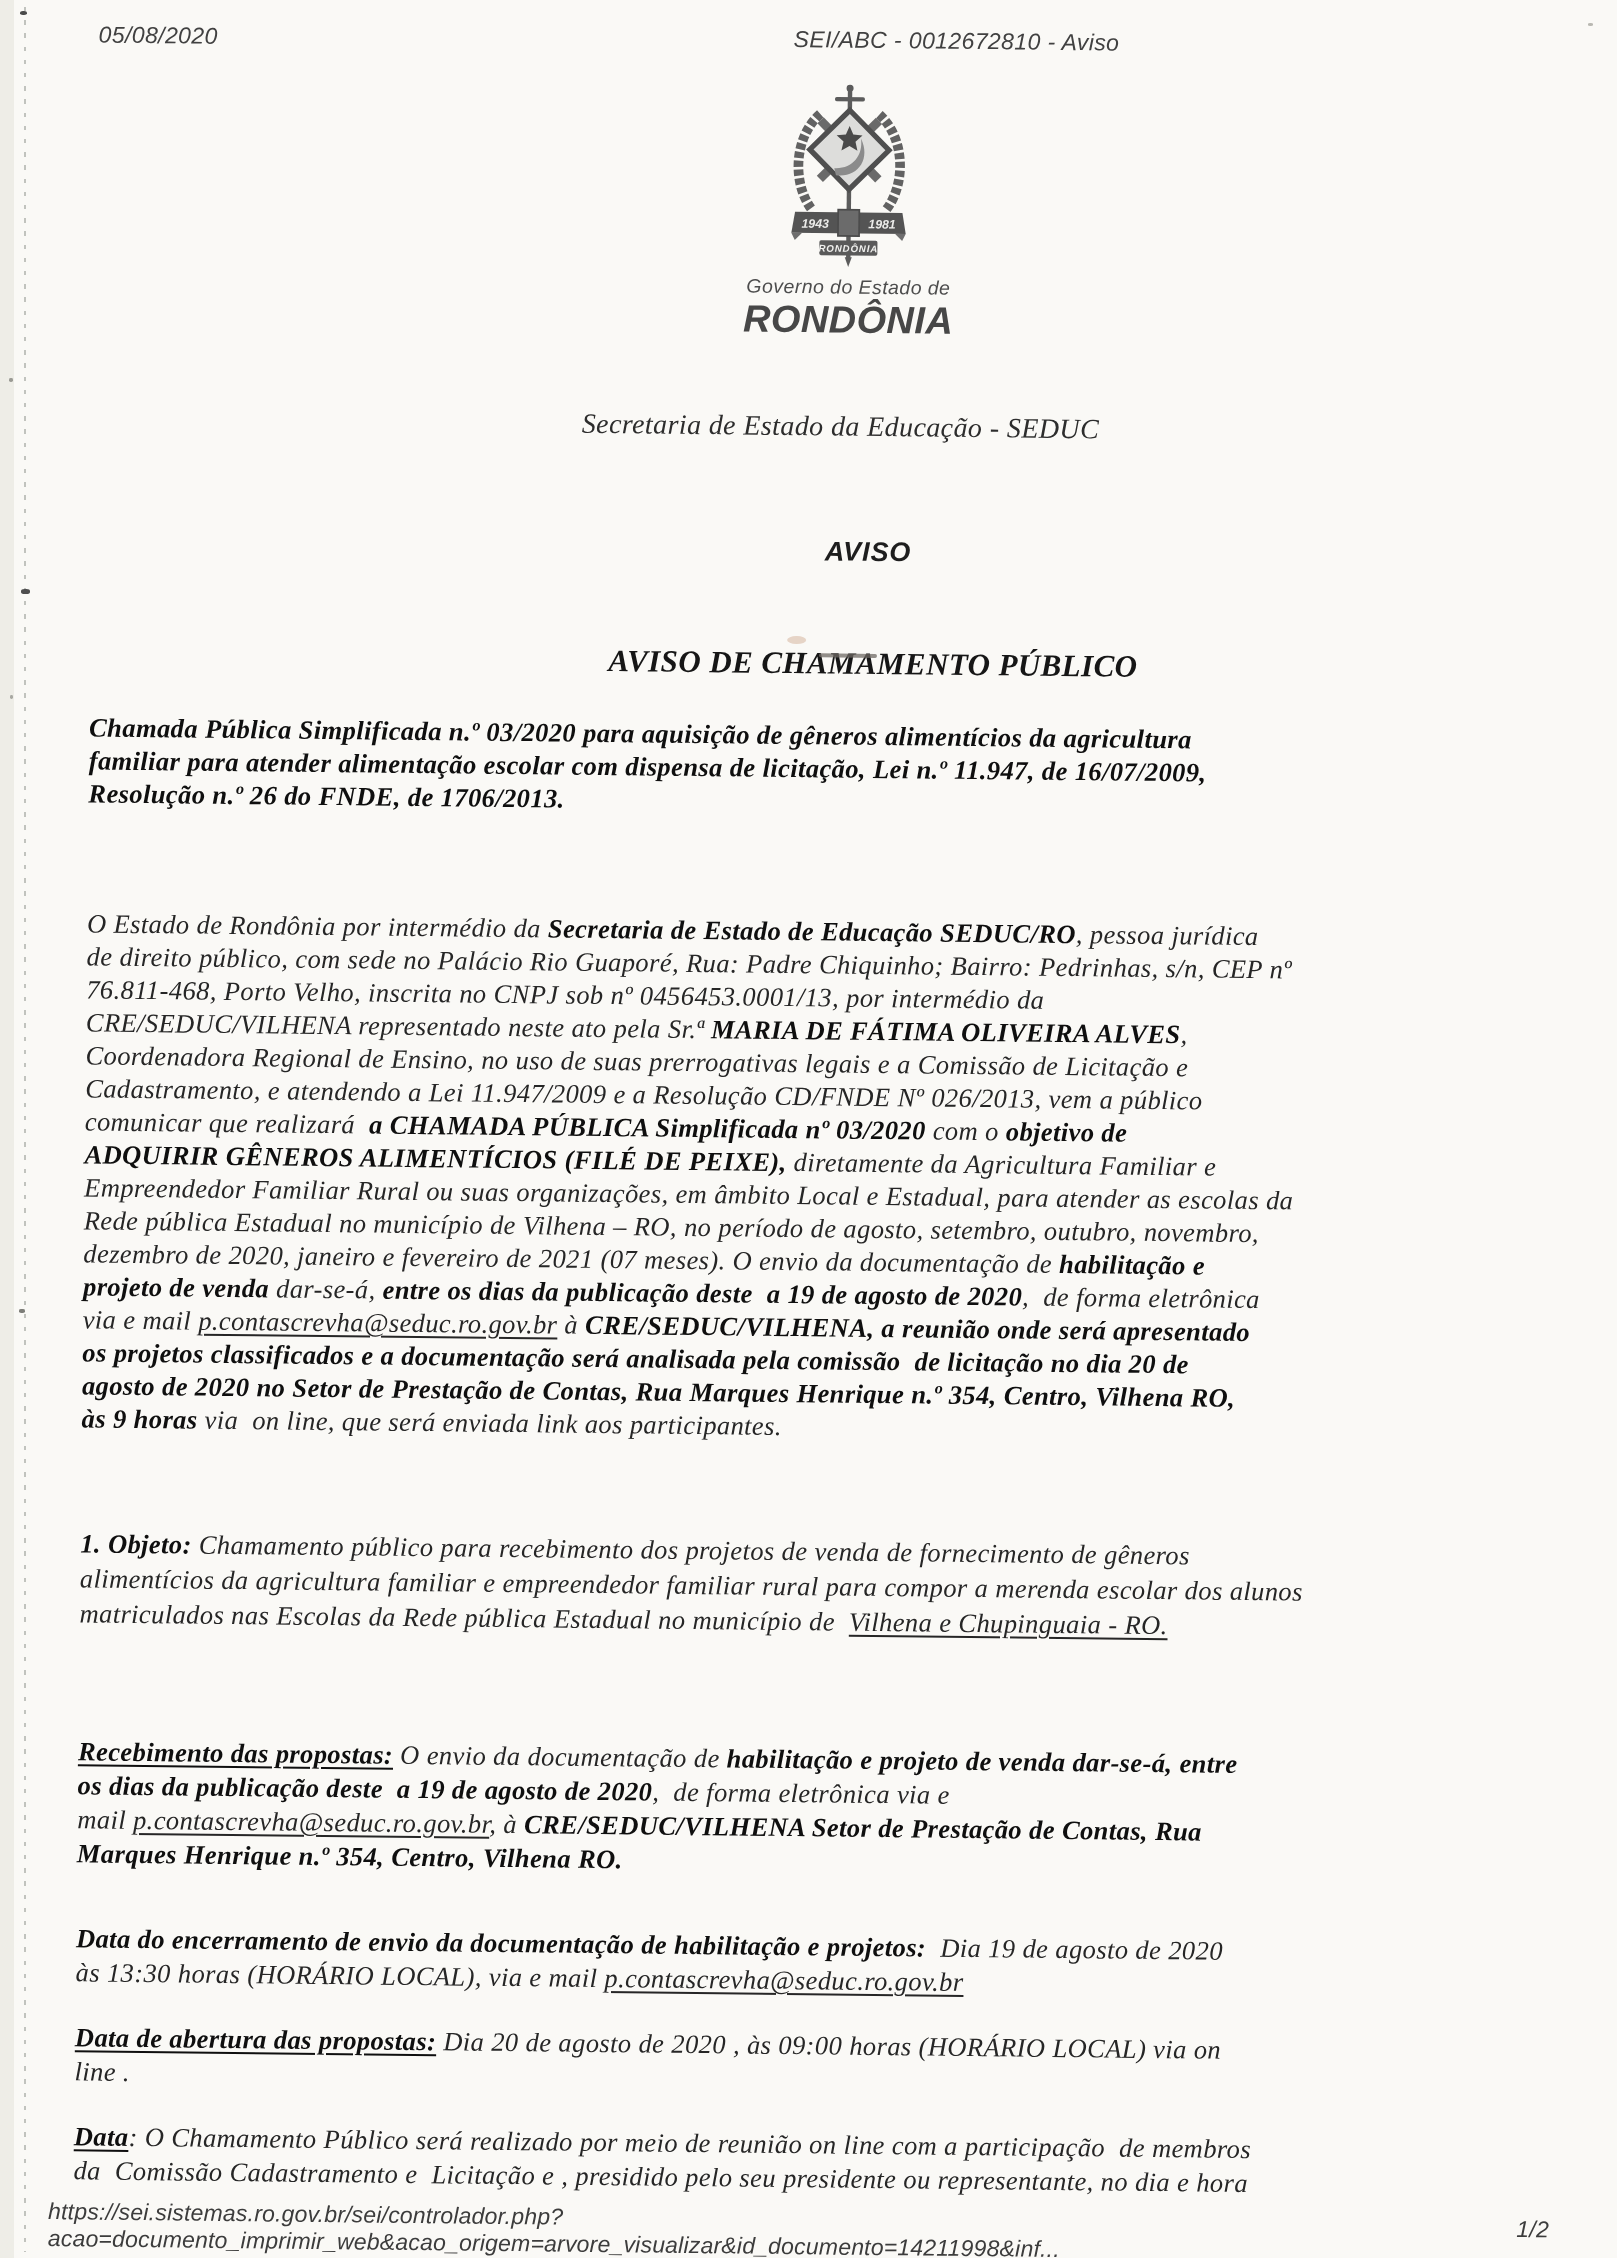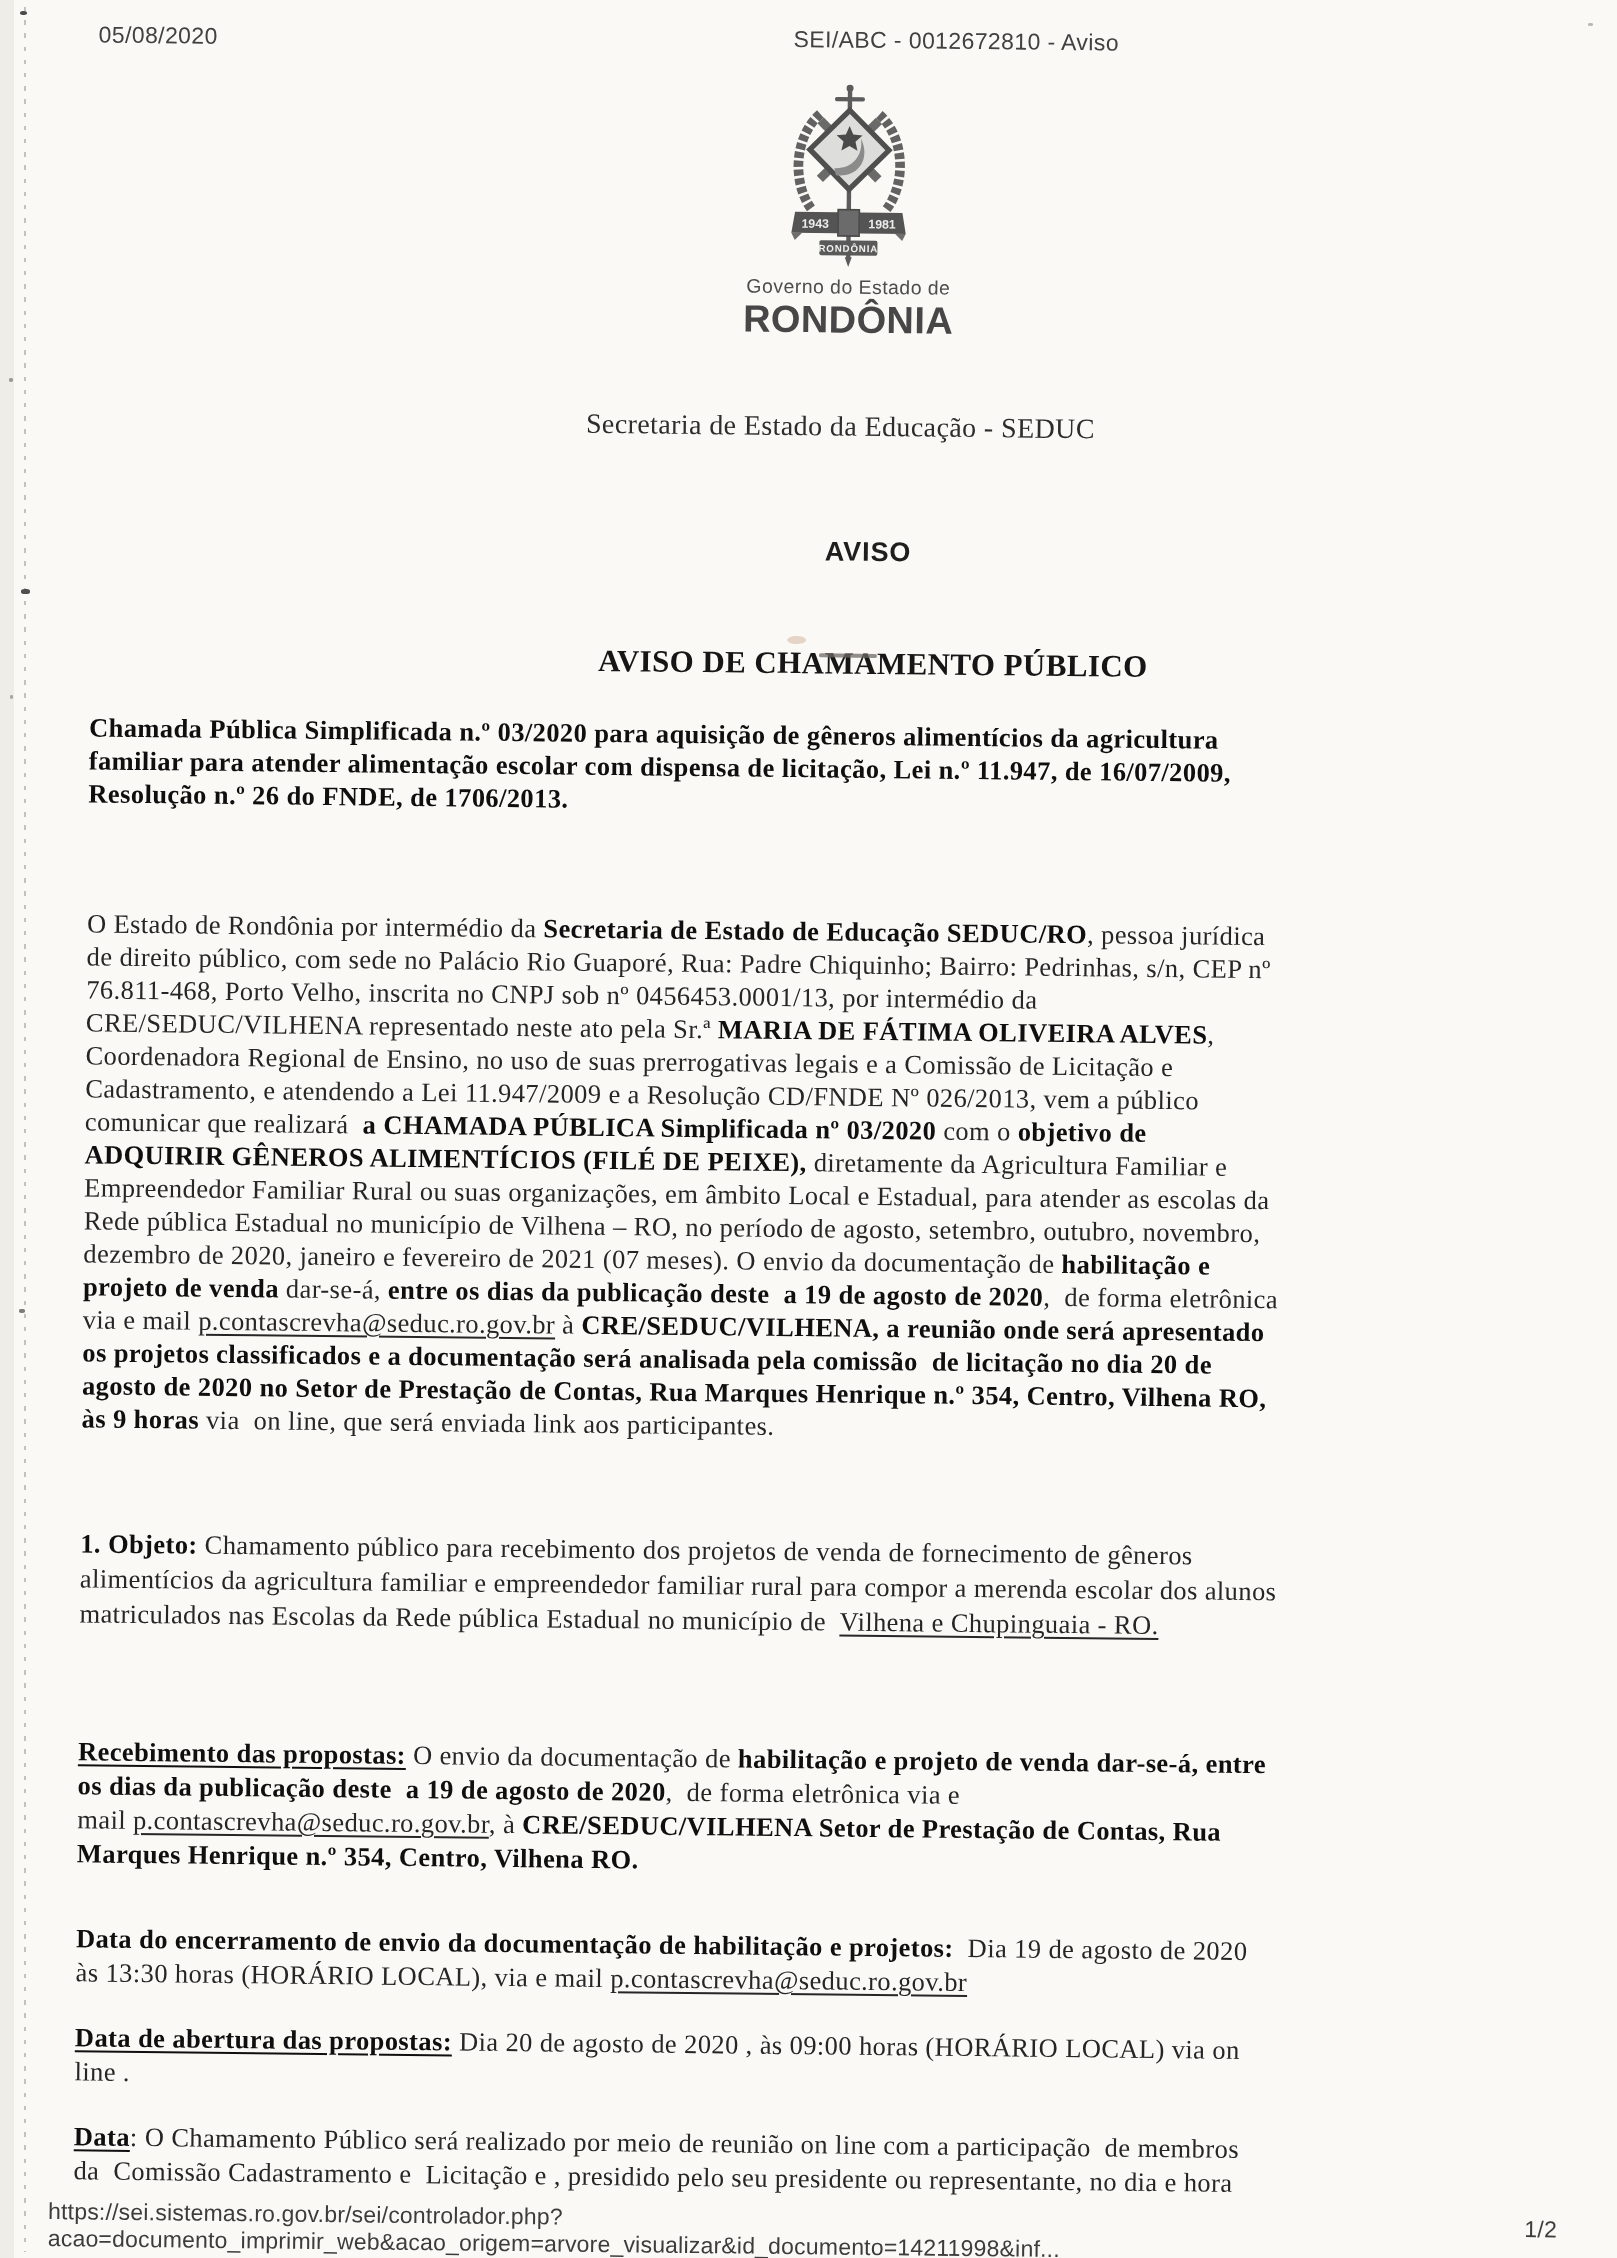--- a/index.html
+++ b/index.html
@@ -1,17 +1,17 @@
 <!DOCTYPE html>
 <html style="font-size:14px"><head>
 <meta charset="utf-8">
 <style>
   html,body{margin:0;padding:0;}
   body{background:#e9e8e2;font-family:"Liberation Serif","DejaVu Serif",serif;}
-  .page{position:relative;width:1618px;height:2258px;background:#faf9f6;overflow:hidden;}
+  .page{position:relative;width:1618px;height:2258px;background:#faf9f6;overflow:hidden;font-style:italic;}
   
   .edge-strip{position:absolute;left:0;top:0;width:14px;height:100%;background:#eeede7;}
   .edge-dotline{position:absolute;left:24px;top:7px;width:1.8px;height:2245px;
     background:repeating-linear-gradient(to bottom, rgba(108,114,106,.40) 0 4.4px, transparent 4.4px 13.2px);}
   .speck{position:absolute;border-radius:40%;}
   
   .sheet{position:absolute;left:0;top:0;width:1618px;height:2258px;
     transform:rotate(0.62deg);transform-origin:53px 0;}
   .hdr{position:absolute;font-family:"Liberation Sans","DejaVu Sans",sans-serif;
     font-size:23px;color:#414141;letter-spacing:0.4px;}
@@ -24,21 +24,21 @@
     color:#1e1e1e;letter-spacing:0.9px;}
   .doc-title{font-size:31px;font-weight:bold;color:#161616;letter-spacing:0.4px;}
   .para{position:absolute;white-space:pre;font-size:26.5px;color:#262626;letter-spacing:0.4px;line-height:33px;}
   .para .b{font-weight:bold;color:#0f0f0f;}
   .para .u{text-decoration:underline;text-decoration-thickness:1.8px;text-underline-offset:3.5px;}
   .lh39{line-height:34px;}
   .lh40{line-height:35px;}
   .bold-para{font-weight:bold;color:#101010;line-height:33px;}
   .footer-row{position:absolute;left:72px;top:2198px;width:1509px;
     font-family:"Liberation Sans","DejaVu Sans",sans-serif;font-size:23px;color:#3c3c3c;letter-spacing:0.2px;}
-  .page-num{position:absolute;right:0;top:1.8px;}
+  .page-num{position:absolute;right:8px;top:1.8px;}
   .title-artifact-line{position:absolute;background:#6f6a64;opacity:.75;border-radius:1.8px;}
   .title-artifact-smudge{position:absolute;background:#cfa78b;opacity:.45;border-radius:50%;}
   .emblem{position:absolute;}
 </style>
 </head>
 <body>
 
 <div class="page">
 
   <div class="edge-strip"></div>

